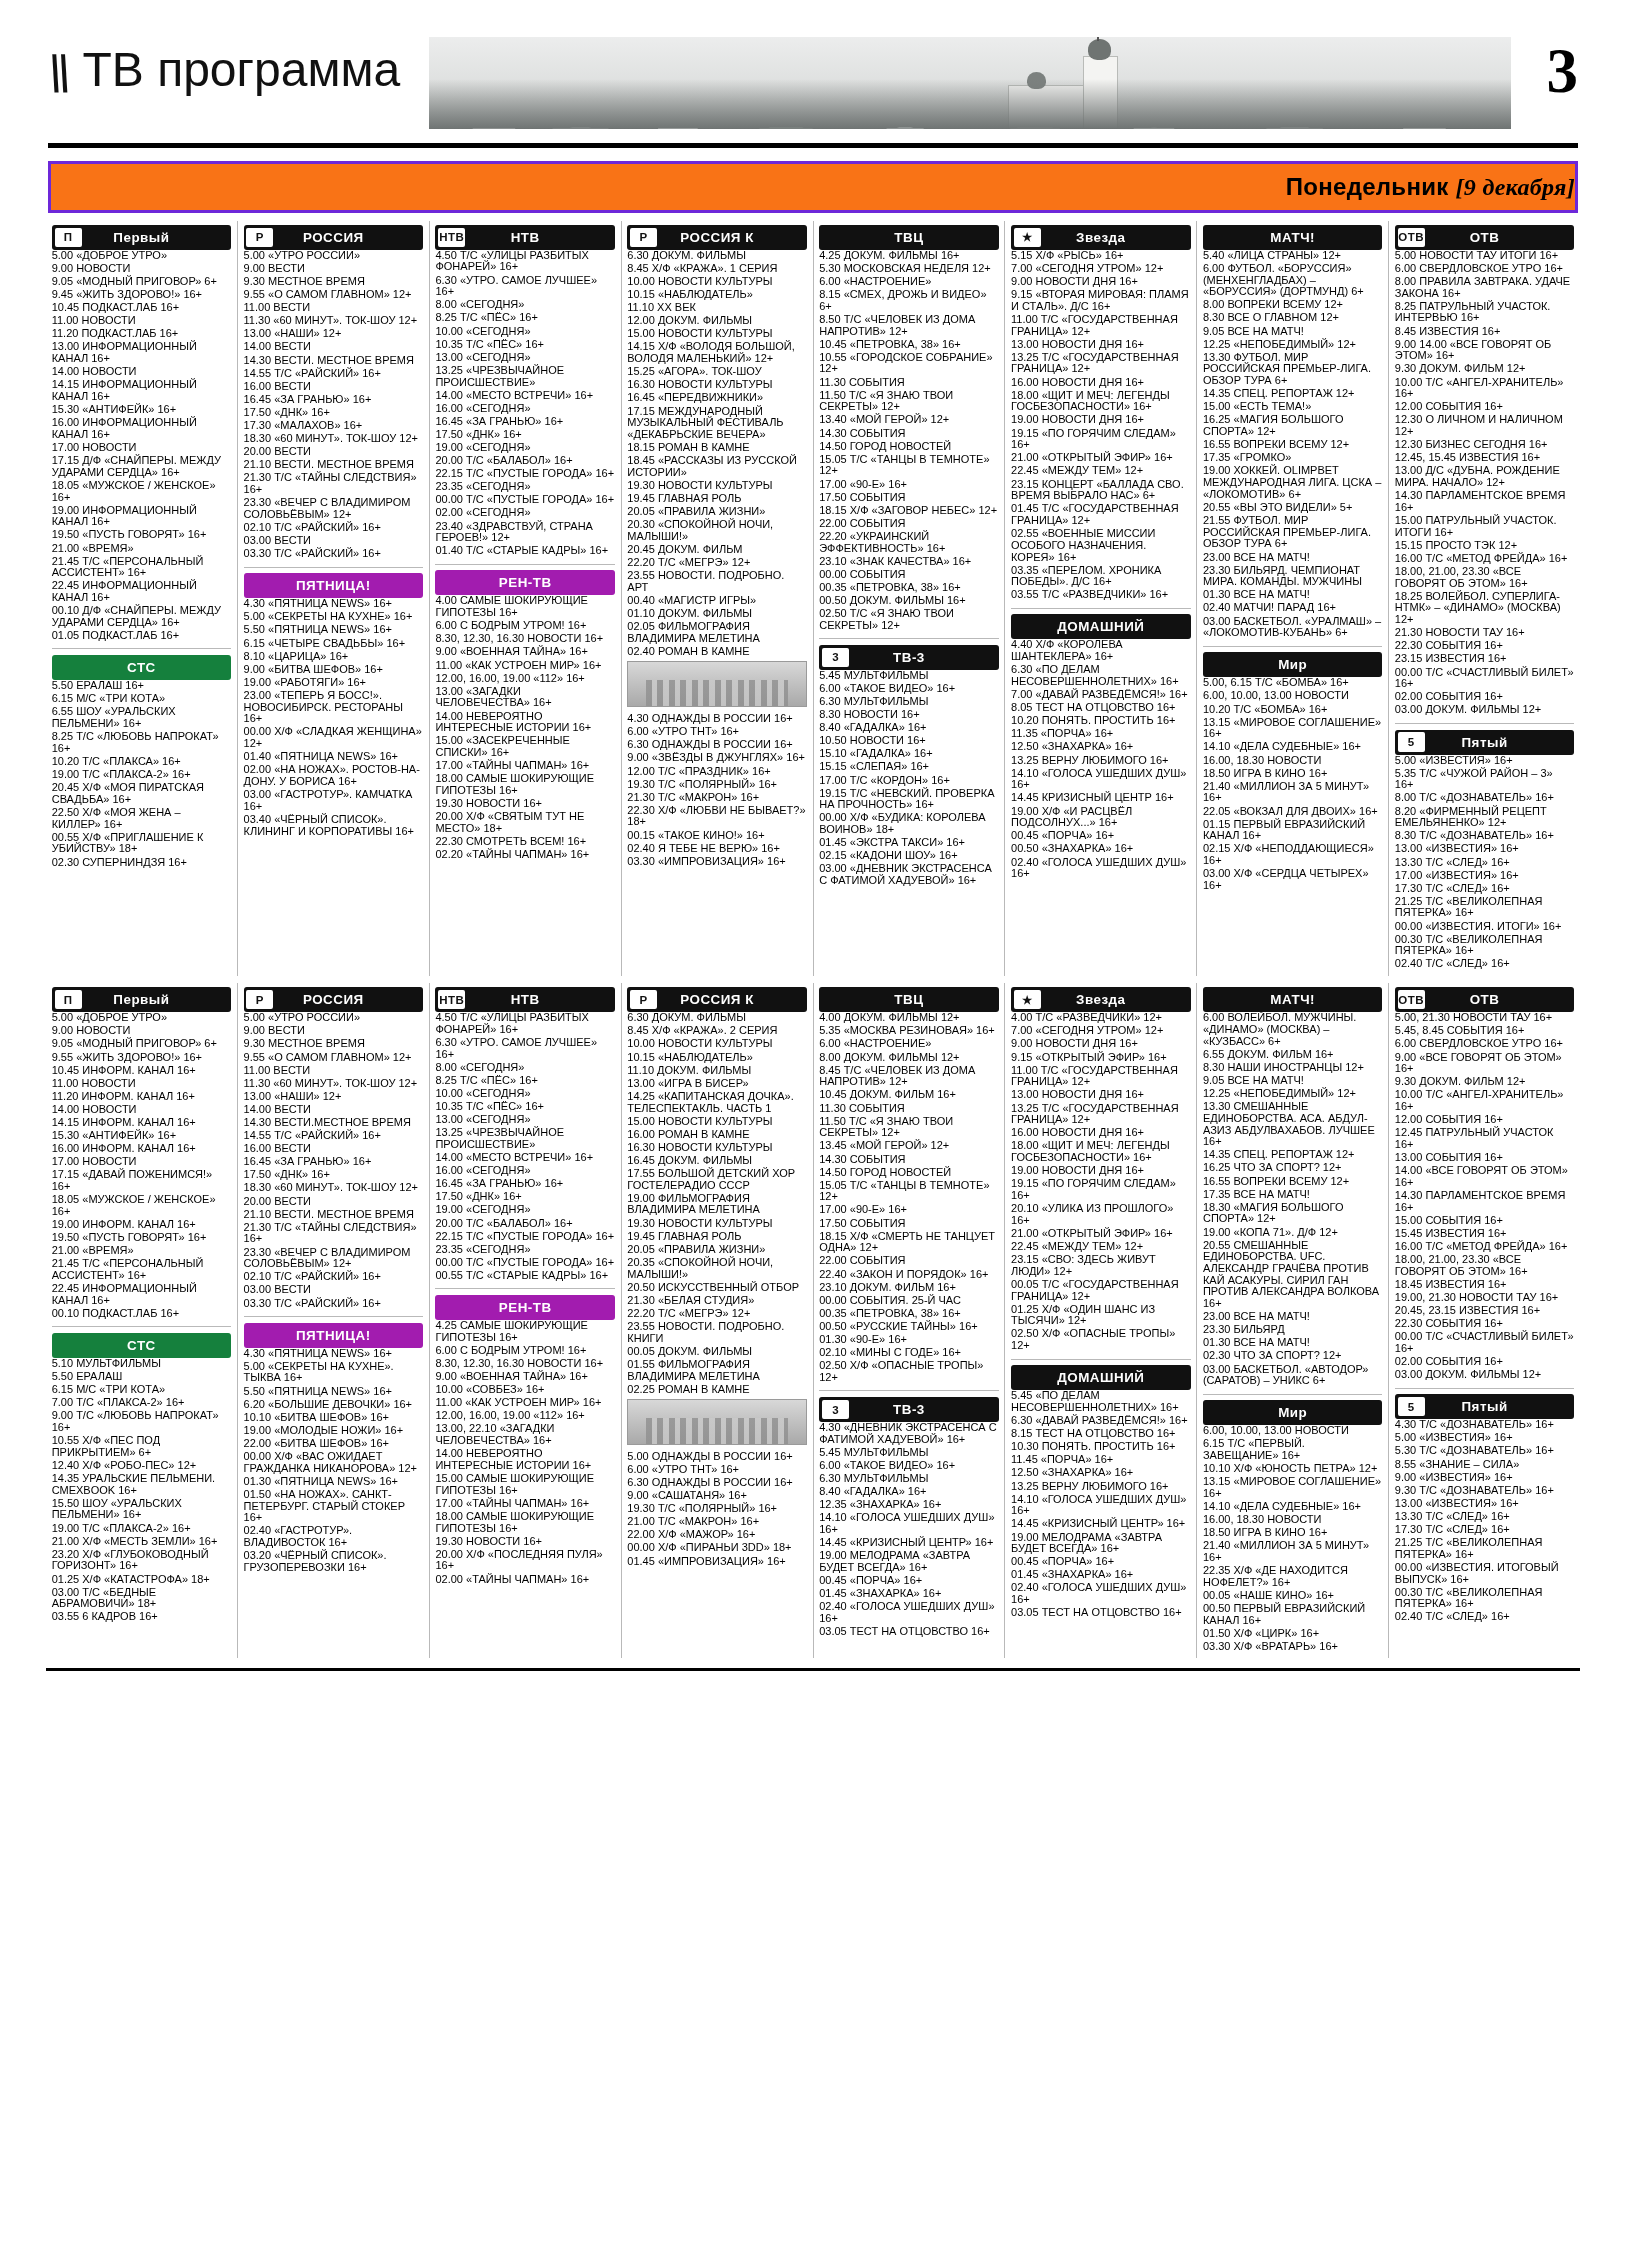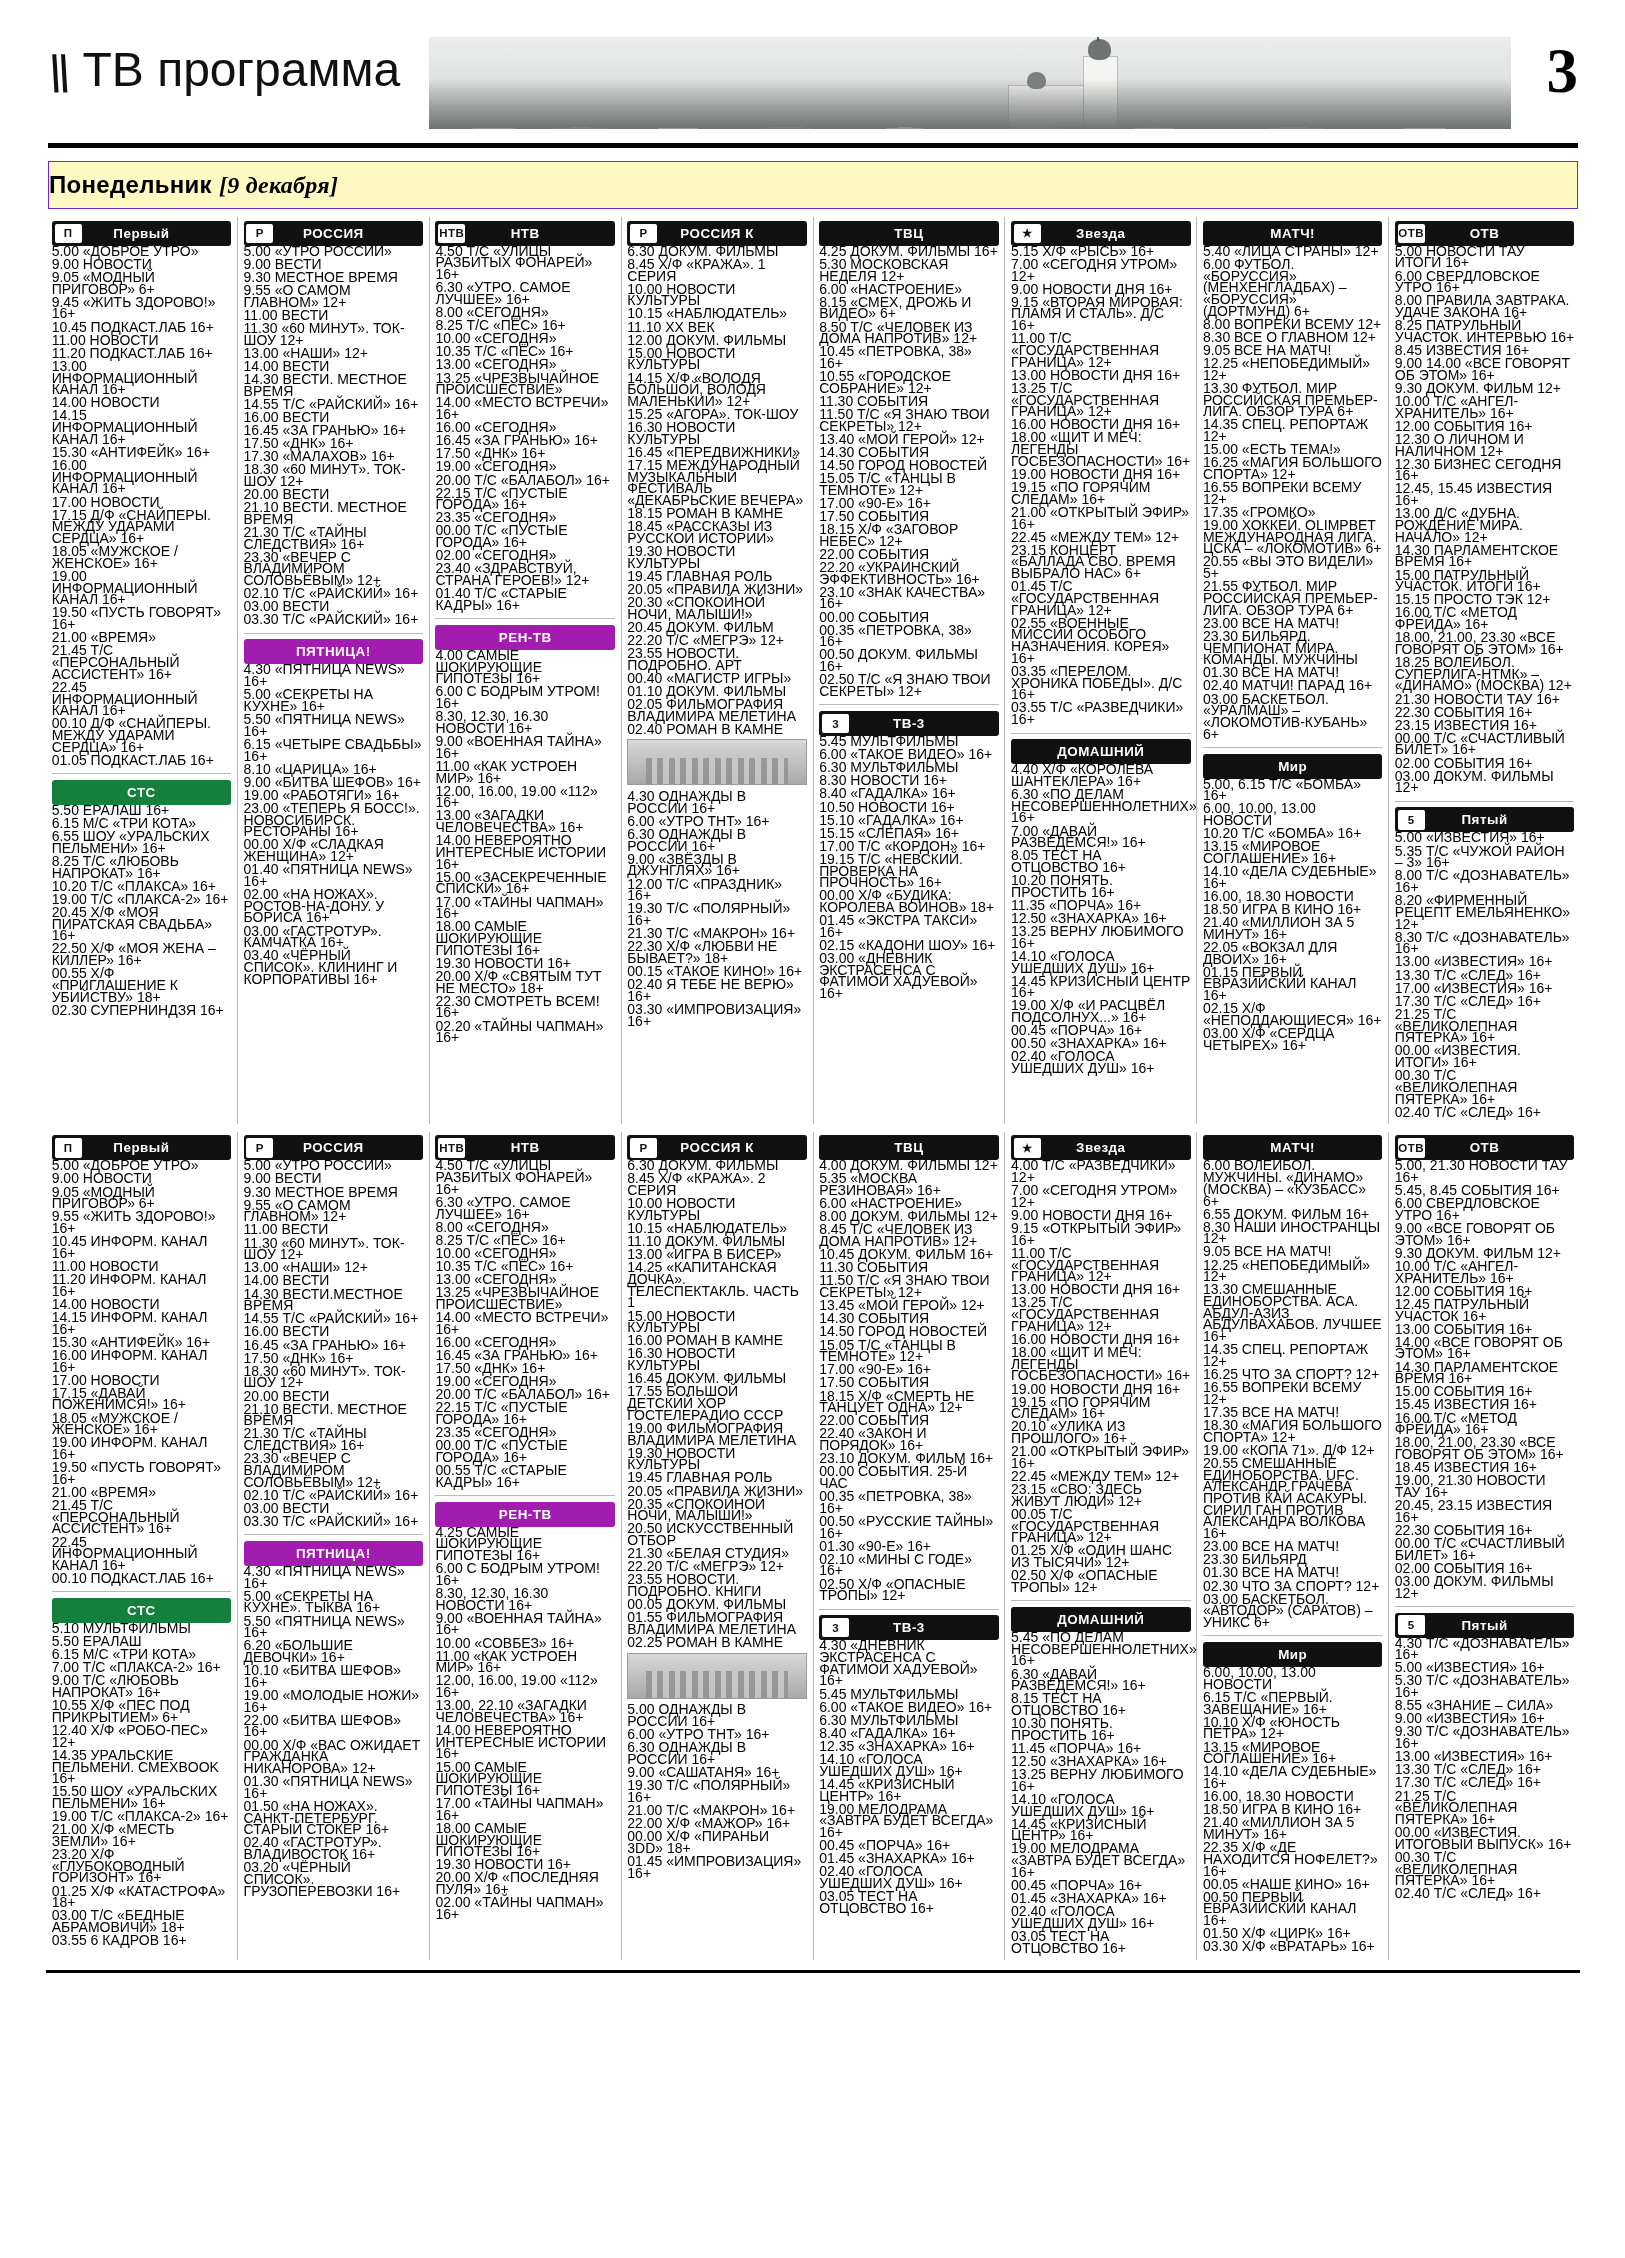--- a/index.html
+++ b/index.html
@@ -34,37 +34,37 @@
   .mh-brand{width:287px;text-align:right;padding-top:7.6px;}
   .mh-brand .line1{font-size:21px;letter-spacing:0.5px;color:#111;}
   .mh-brand .line2{font-family:"Liberation Serif",serif;font-size:57px;line-height:54px;font-weight:700;letter-spacing:1.9px;color:#111;}
   .mh-brand .line3{font-size:14.3px;color:#111;margin-top:5.7px;}
   .mh-crest{display:inline-block;width:32.5px;height:36px;vertical-align:middle;margin-right:7.6px;}
   .mh-num{font-family:"Liberation Serif",serif;font-size:63px;font-weight:700;line-height:63px;margin-left:19px;margin-top:13.4px;}
 
   .rule{height:4.8px;background:#000;margin:0 48px;}
 
   
-  .dayhdr{margin:13.4px 48px 0 48px;background:#fef9c3;border:1px solid #6d28d9;text-align:left;padding:8.6px 0 9.6px 0;}
+  .dayhdr{margin:13.4px 48px 0 48px;background:#f97316;border:3px solid #6d28d9;text-align:right;padding:8.6px 0 9.6px 0;}
   .dayhdr span{font-size:24px;font-weight:700;letter-spacing:0.3px;}
   .dayhdr .dnum{font-family:"Liberation Serif",serif;font-style:italic;font-weight:700;}
 
   
   .grid{display:flex;margin:7.6px 46px 0 46px;gap:0;}
   .col{flex:1 1 0;min-width:0;border-left:1px solid #b9b9b9;padding:0 5.7px;box-sizing:border-box;}
   .col:first-child{border-left:none;}
   .chan{margin:3.8px 0 5.7px 0;}
   .chan-bar{height:25px;border-radius:2.9px;display:flex;align-items:center;justify-content:center;position:relative;
     background:#2b2b2b;color:#fff;font-size:13.4px;font-weight:700;letter-spacing:0.5px;}
   .chan-bar .logo{position:absolute;left:2.9px;top:2.9px;bottom:2.9px;width:27px;background:#fff;color:#111;border-radius:1.9px;
     display:flex;align-items:center;justify-content:center;font-size:11.5px;font-weight:700;}
   .chan-bar.grey{background:#15803d;}
   .chan-bar.dark{background:#111;}
   .chan-bar.mid{background:#a21caf;}
-  .prog{font-size:14px;line-height:11.7px;}
+  .prog{font-size:11px;line-height:11.7px;}
   .prog div{margin:0 0 1.4px 0;}
   .sep{height:1px;background:#b9b9b9;margin:6.7px 0 4.8px 0;}
   .tvimg{height:44px;background:linear-gradient(180deg,#d8d8d8,#a9a9a9);border:1px solid #9a9a9a;margin:3.8px 0 5.7px 0;position:relative;overflow:hidden;}
   .tvimg:after{content:"";position:absolute;left:10%;right:10%;bottom:0;height:60%;
     background:repeating-linear-gradient(90deg,#8f8f8f 0 5.7px,#c9c9c9 5.7px 11.5px);opacity:.8;}
   .botline{height:2.9px;background:#000;margin:9.6px 46px 0 46px;}
 </style>
 </head>
 <body>
 

